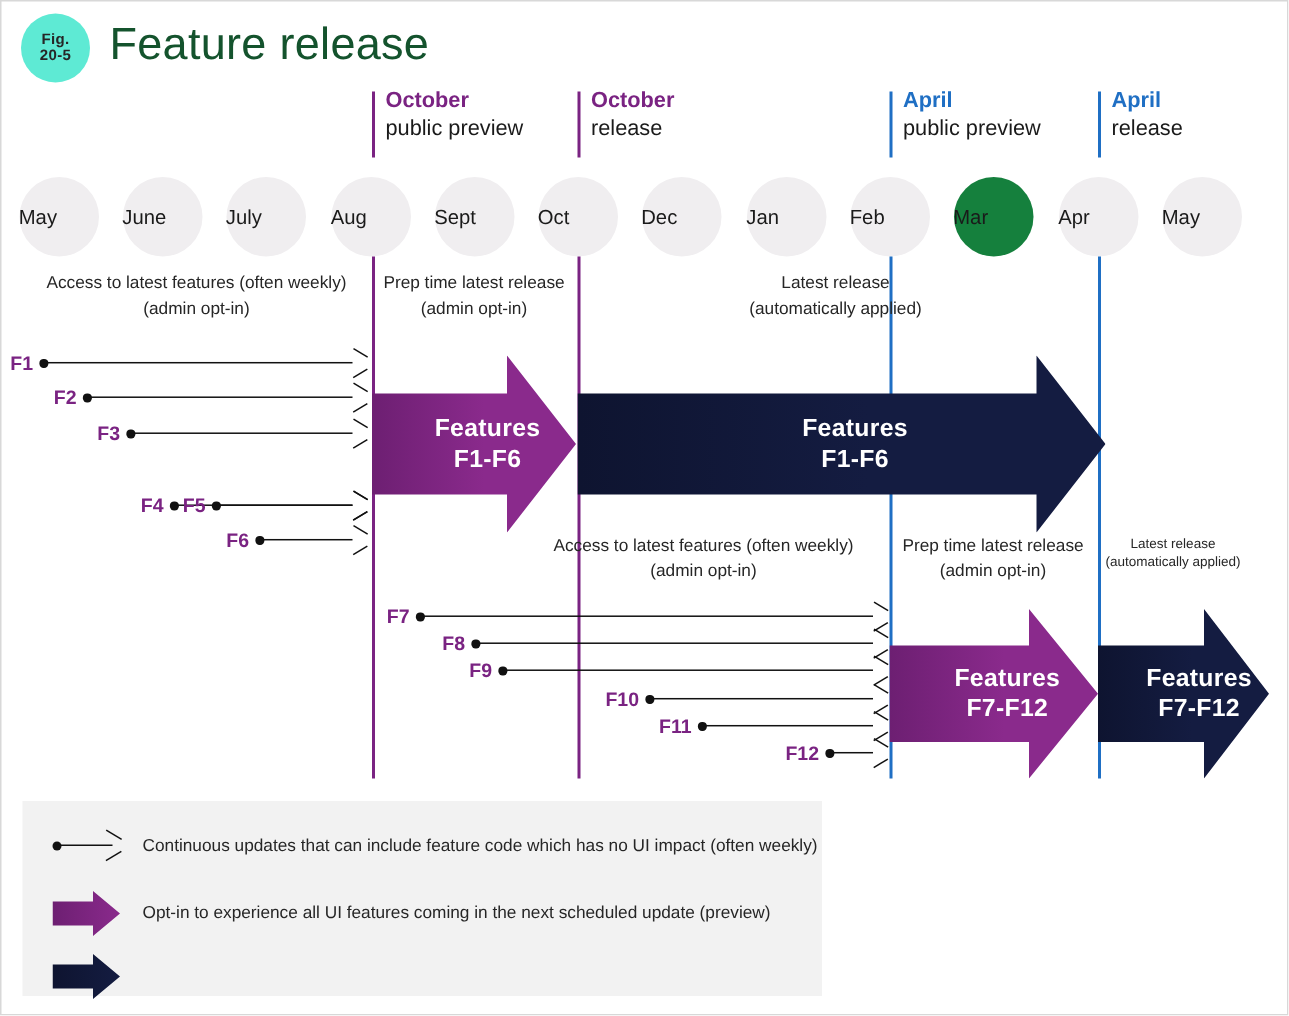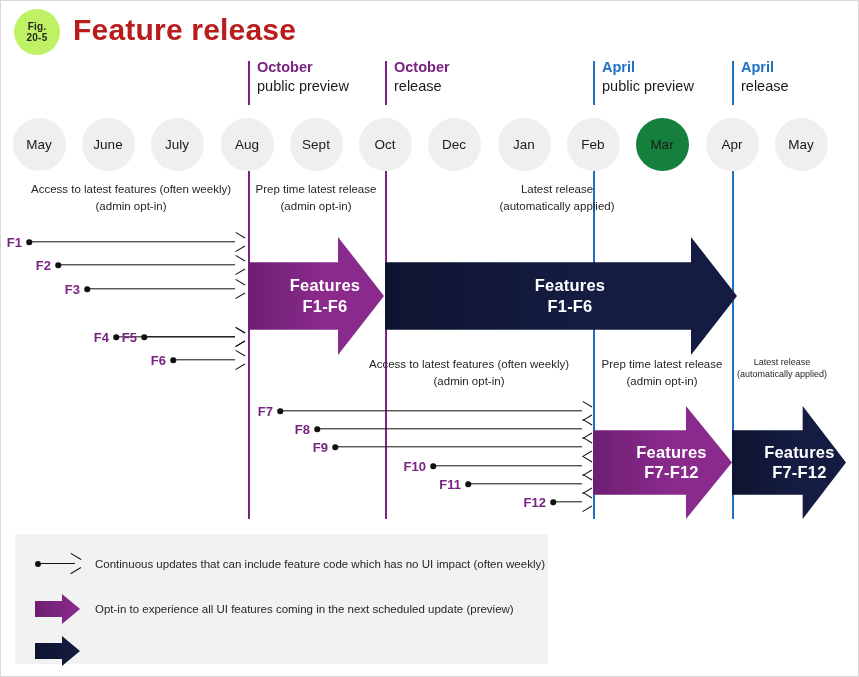--- a/index.html
+++ b/index.html
@@ -11,46 +11,46 @@
     width:859px;height:677px;
     background:#ffffff;
     border:1px solid #d8d8d8;
     box-sizing:border-box;
     overflow:hidden;
   }
 
   
   #fig-badge{
     position:absolute;left:13px;top:8px;width:46px;height:46px;
-    border-radius:50%;background:#bef264;
+    border-radius:50%;background:#5eead4;
     display:flex;flex-direction:column;align-items:center;justify-content:center;
     font-size:10px;font-weight:bold;color:#262626;line-height:1.15;
     letter-spacing:.2px;
   }
   #page-title{
     position:absolute;left:72px;top:12px;
-    font-size:30px;font-weight:700;color:#b91c1c;letter-spacing:.2px;text-align:center;
+    font-size:30px;font-weight:400;color:#14532d;letter-spacing:.2px;text-align:center;
   }
 
   
   .milestone{position:absolute;top:60px;}
   .milestone .bar{
     position:absolute;left:0;top:0;width:2px;height:44px;
   }
   .milestone .mtext{
     position:absolute;left:9px;top:-3px;white-space:nowrap;line-height:1.28;
   }
   .milestone .mmonth{font-size:14.5px;font-weight:bold;}
   .milestone .mkind{font-size:14.5px;font-weight:400;color:#1a1a1a;}
 
   
   .month-circle{
     position:absolute;width:53px;height:53px;border-radius:50%;
     background:#f0eef0;
-    display:flex;align-items:center;justify-content:center;
+    display:flex;align-items:center;
     font-size:13.5px;color:#1a1a1a;
   }
 
   
   .divider{position:absolute;width:2px;}
 
   
   .caption{
     position:absolute;text-align:center;color:#262626;
     font-size:11.5px;line-height:1.45;white-space:nowrap;

